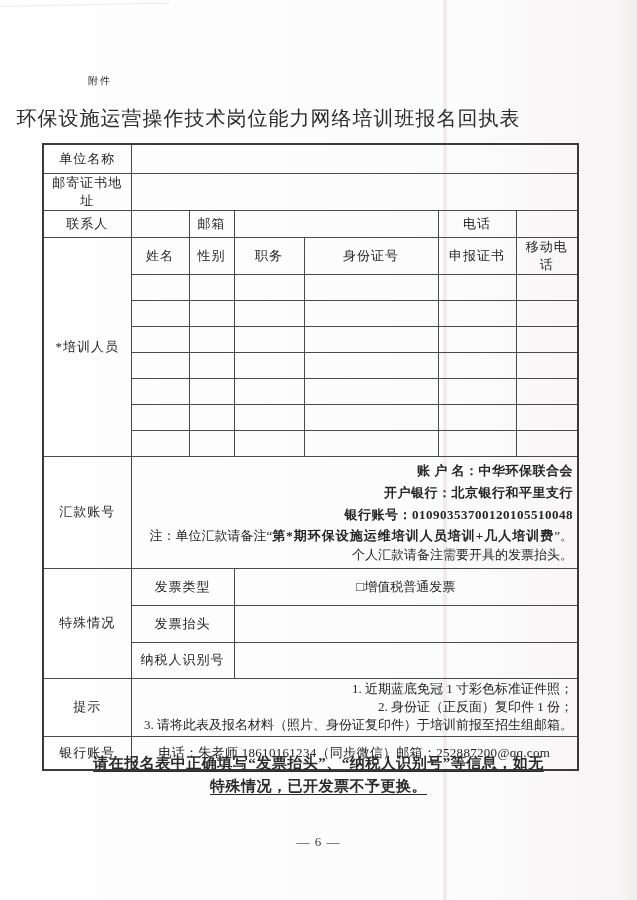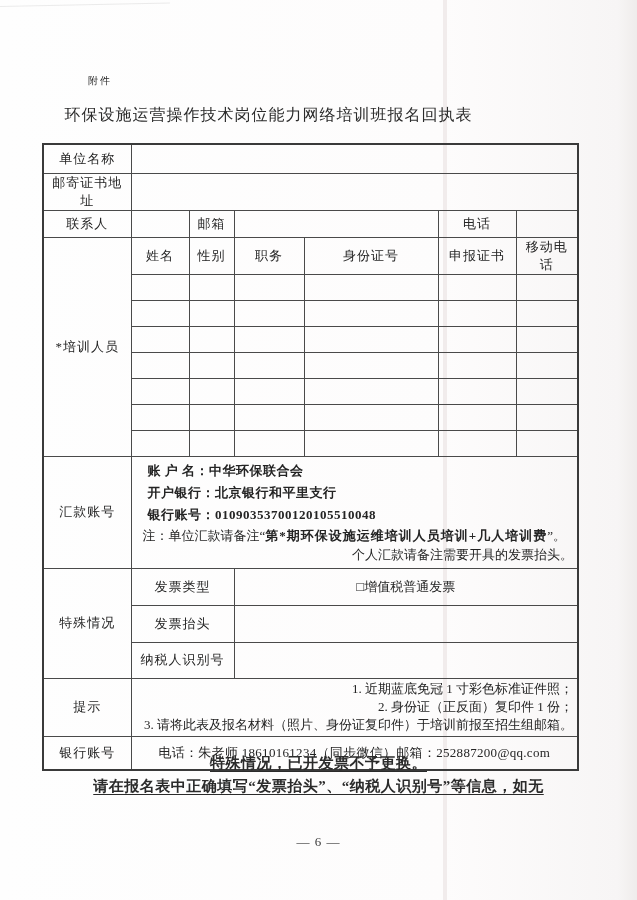--- a/index.html
+++ b/index.html
@@ -24,21 +24,21 @@
     position:absolute;top:6px;left:0;width:170px;height:1px;
     background:rgba(180,180,180,0.25);
     transform:rotate(-1.2deg);transform-origin:left center;
   }
   .attachment{
     position:absolute;left:88px;top:74px;
     font-size:10px;letter-spacing:2px;
   }
   .doc-title{
     position:absolute;left:0;top:105px;width:537px;
-    text-align:center;font-size:16px;letter-spacing:1px;
+    text-align:center;font-size:20px;letter-spacing:1px;
   }
   table.form{
     position:absolute;left:42px;top:143px;
     width:535px;border-collapse:collapse;table-layout:fixed;
     border:2px solid #3a3a3a;
     font-size:13px;color:#242424;
   }
   table.form td{
     border:1px solid #4a4a4a;
     padding:0 4px;
@@ -51,22 +51,22 @@
   .r-mail{height:27px}
   .r-contact{height:27px}
   .r-head{height:27px}
   .r-empty{height:26px}
   .r-bank{height:112px}
   .r-inv{height:37px}
   .r-tax{height:36px}
   .r-tips{height:58px}
   .r-reg{height:34px}
   .bank-cell{padding:4px 6px 4px 9px;}
-  .bank-line{font-weight:bold;line-height:22px;text-align:left;letter-spacing:0.5px;margin-left:12px;}
-  .bank-note{line-height:19px;text-align:center;}
+  .bank-line{font-weight:bold;line-height:22px;text-align:right;letter-spacing:0.5px;margin-left:12px;}
+  .bank-note{line-height:19px;text-align:right;}
   .bank-note .bold{font-weight:bold;letter-spacing:1px;}
   .bank-note-indent{padding-left:27px;text-align:right;line-height:19px;}
   .tips-cell{padding:2px 4px 2px 8px;}
   .tips-line{text-align:right;line-height:18px;}
   .reg-cell{text-align:left;padding-left:9px;letter-spacing:0.3px;}
   .footer-note{
     position:absolute;left:0;top:752px;width:637px;
     text-align:center;font-weight:bold;font-size:15px;
     line-height:23px;letter-spacing:0.5px;
   }
@@ -210,18 +210,18 @@
         </td>
       </tr>
       <tr class="r-reg">
         <td class="lbl">银行账号</td>
         <td colspan="6" class="reg-cell">电话：朱老师 18610161234（同步微信）邮箱：252887200@qq.com</td>
       </tr>
     </tbody>
   </table>
 
   <div class="footer-note">
+    <div><span>请在报名表中正确填写“发票抬头”、“纳税人识别号”等信息，如无</span></div>
     <div><span>特殊情况，已开发票不予更换。</span></div>
-    <div><span>请在报名表中正确填写“发票抬头”、“纳税人识别号”等信息，如无</span></div>
   </div>
 
   <div class="page-number">— 6 —</div>
 </div>
 
 </body></html>

